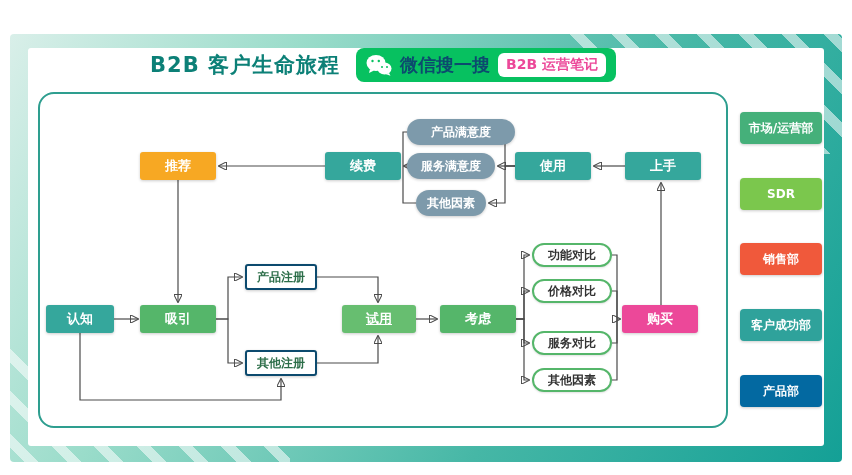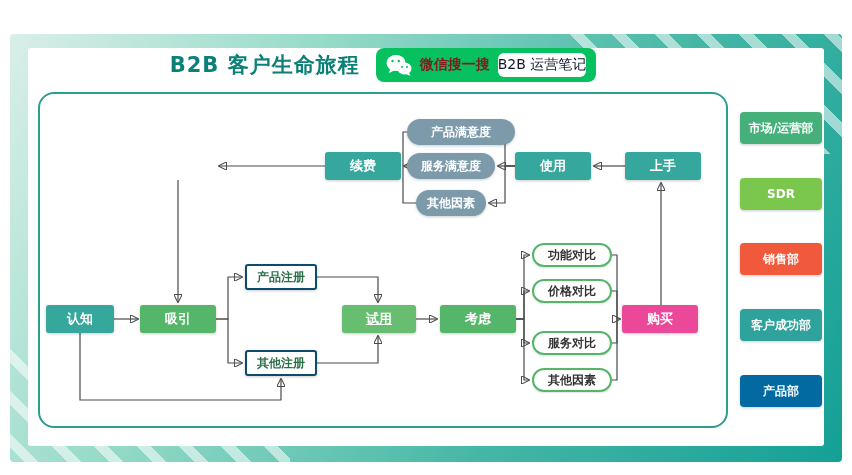--- a/index.html
+++ b/index.html
@@ -14,22 +14,22 @@
           background:repeating-linear-gradient(45deg,rgba(255,255,255,.55) 0 10px,rgba(255,255,255,0) 10px 30px);}
   .stripe-tr{top:-30px;right:-40px;}
   .stripe-bl{bottom:-30px;left:-40px;}
   .panel{position:absolute;left:18px;top:14px;width:796px;height:398px;background:#fff;border-radius:3px;}
 
   
   .header{position:absolute;left:38px;top:48px;width:690px;display:flex;justify-content:center;
           align-items:center;gap:16px;z-index:3;}
   .title{font-size:21px;font-weight:bold;color:#0C8077;letter-spacing:1px;white-space:nowrap;}
   .badge{display:flex;align-items:center;gap:8px;background:#07C160;border-radius:8px;padding:5px 10px;}
-  .badge-search{color:#7f1d1d;font-weight:bold;font-size:14px;white-space:nowrap;}
-  .badge-chip{background:#fff;border-radius:6px;padding:3px 0;color:#0f172a;font-weight:normal;
+  .badge-search{color:#0c4a6e;font-weight:bold;font-size:18px;white-space:nowrap;}
+  .badge-chip{background:#fff;border-radius:6px;padding:3px 8px;color:#ec4899;font-weight:bold;
               font-size:14px;white-space:nowrap;}
 
   
   .canvas{position:absolute;left:38px;top:92px;width:690px;height:336px;border:2px solid #2E9E8F;
           border-radius:16px;box-sizing:border-box;z-index:1;}
   svg.arrows{position:absolute;left:0;top:0;width:852px;height:475px;pointer-events:none;z-index:2;}
   svg.arrows path{stroke:#4a4a4a;stroke-width:1.2;fill:none;}
 
   
   .node{position:absolute;display:flex;align-items:center;justify-content:center;font-size:13px;
@@ -108,20 +108,21 @@
     <path d="M515,166 H498" marker-end="url(#arr)"></path>
     <path d="M515,166 H505 V203 H489" marker-end="url(#arr)"></path>
     <path d="M407,132 H403 V166"></path>
     <path d="M416,203 H403 V166"></path>
     <path d="M407,166 H404" marker-end="url(#arr)"></path>
     <path d="M325,166 H219" marker-end="url(#arr)"></path>
     <path d="M178,180 V302" marker-end="url(#arr)"></path>
     <path d="M80,333 V400 H281 V379" marker-end="url(#arr)"></path>
   </svg>
 
+  <div class="node orange" style="left:140px;top:152px;width:76px;height:28px">推荐</div>
   <div class="node teal" style="left:325px;top:152px;width:76px;height:28px">续费</div>
   <div class="node slate" style="left:407px;top:119px;width:108px;height:26px">产品满意度</div>
   <div class="node slate" style="left:407px;top:153px;width:88px;height:26px">服务满意度</div>
   <div class="node slate" style="left:416px;top:190px;width:70px;height:26px">其他因素</div>
   <div class="node teal" style="left:515px;top:152px;width:76px;height:28px">使用</div>
   <div class="node teal" style="left:625px;top:152px;width:76px;height:28px">上手</div>
 
   <div class="node teal" style="left:46px;top:305px;width:68px;height:28px">认知</div>
   <div class="node green" style="left:140px;top:305px;width:76px;height:28px">吸引</div>
   <div class="node outline-box" style="left:245px;top:264px;width:72px;height:26px">产品注册</div>

